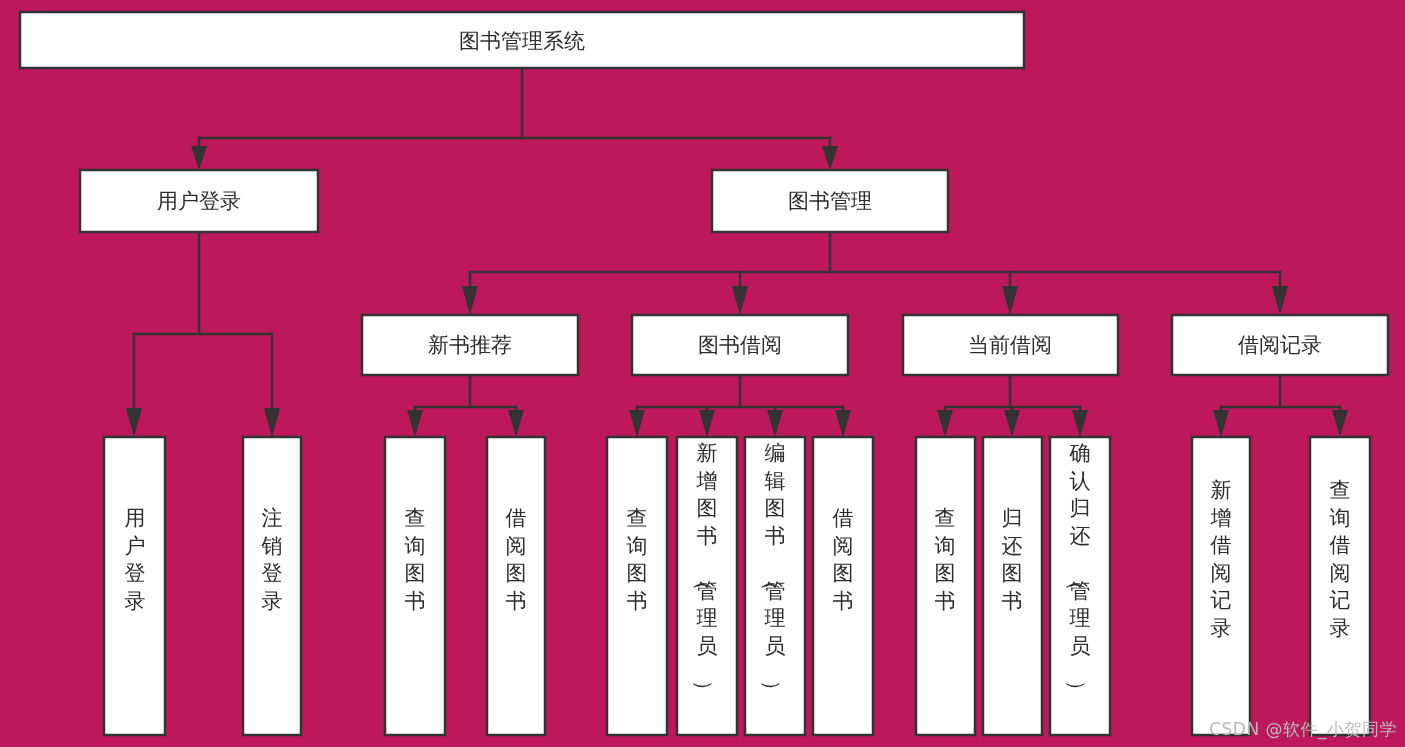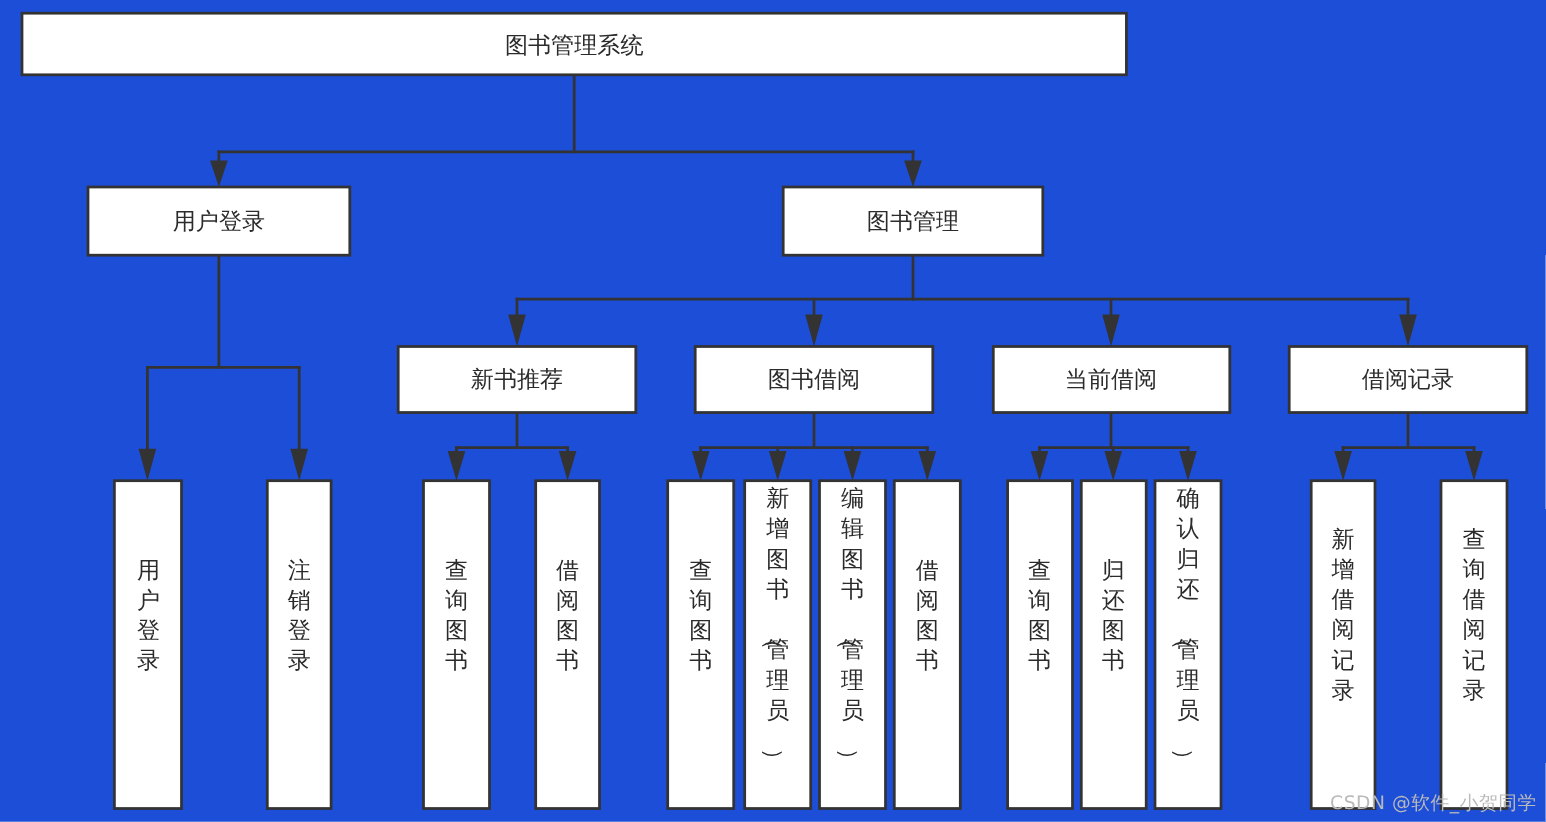--- a/index.html
+++ b/index.html
@@ -10,21 +10,21 @@
   body {
     width: 1405px;
     height: 747px;
     font-family: "DejaVu Sans", "Liberation Sans", sans-serif;
     overflow: hidden;
   }
   #diagram-root {
     position: relative;
     width: 1405px;
     height: 747px;
-    background: #1d4ed8;
+    background: #be185d;
   }
   svg#flow-svg {
     position: absolute;
     left: 0;
     top: 0;
     width: 1405px;
     height: 747px;
     display: block;
   }
   .node-rect {

